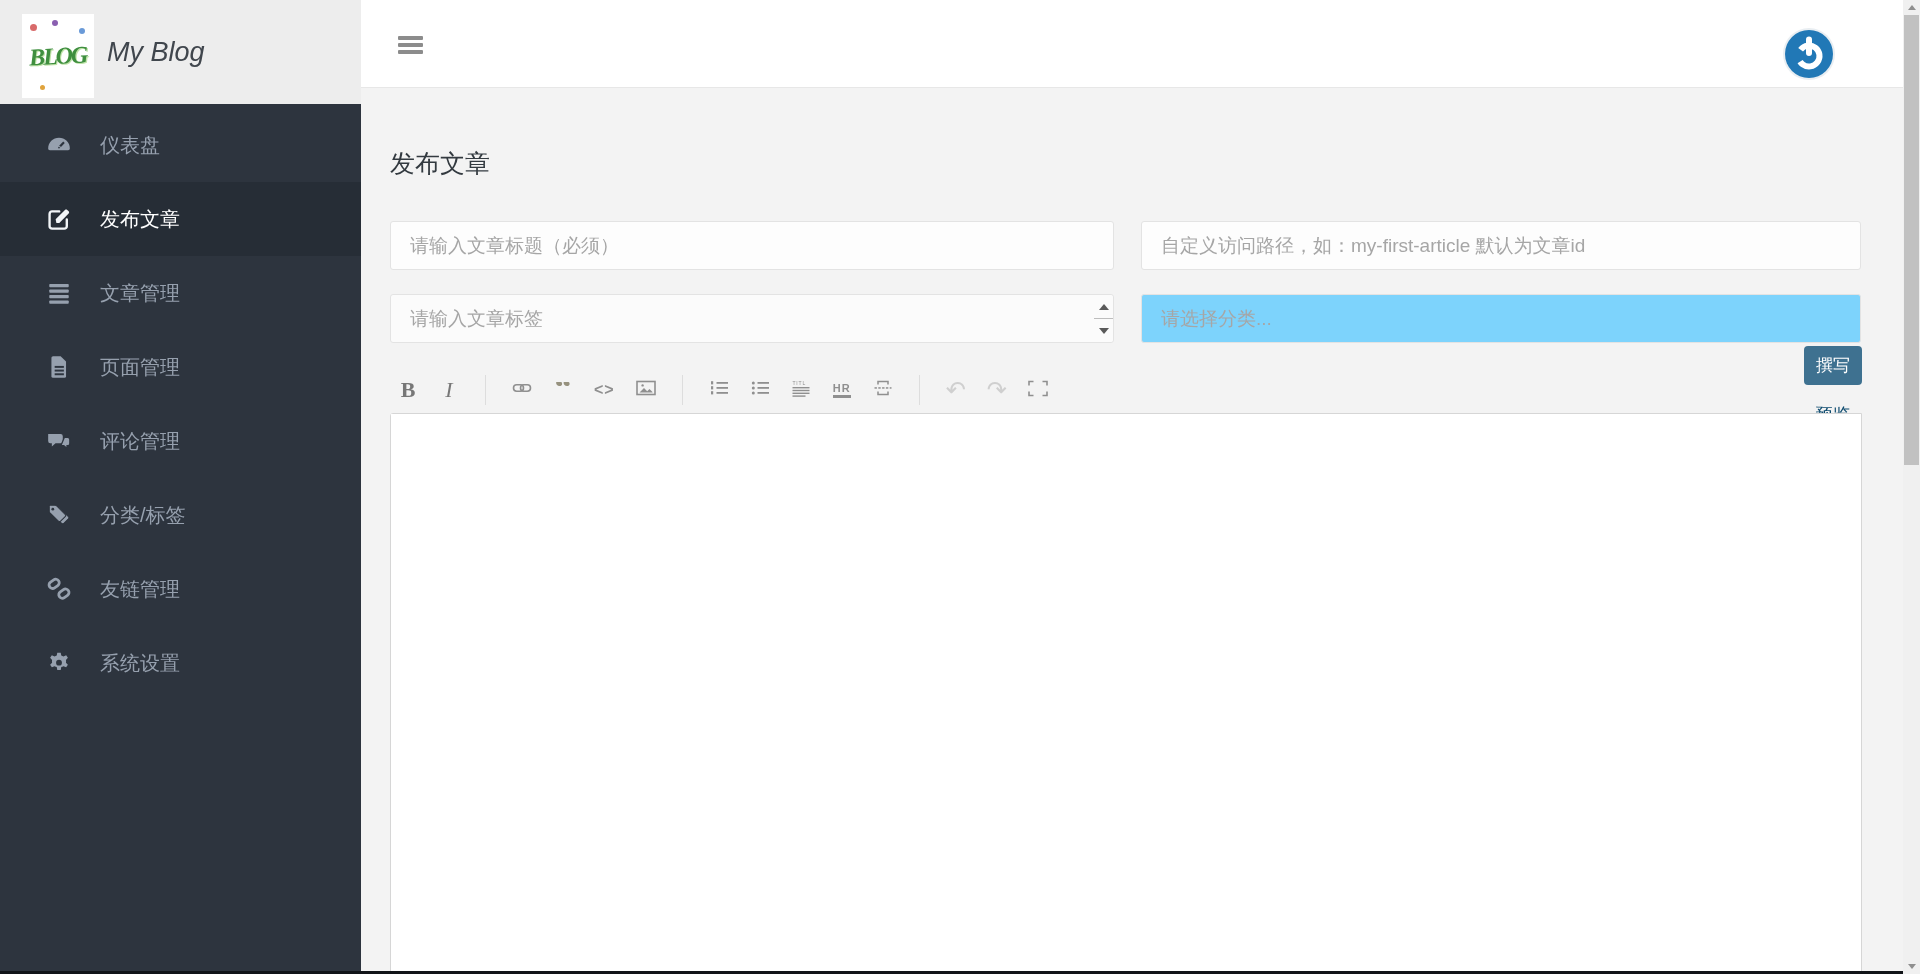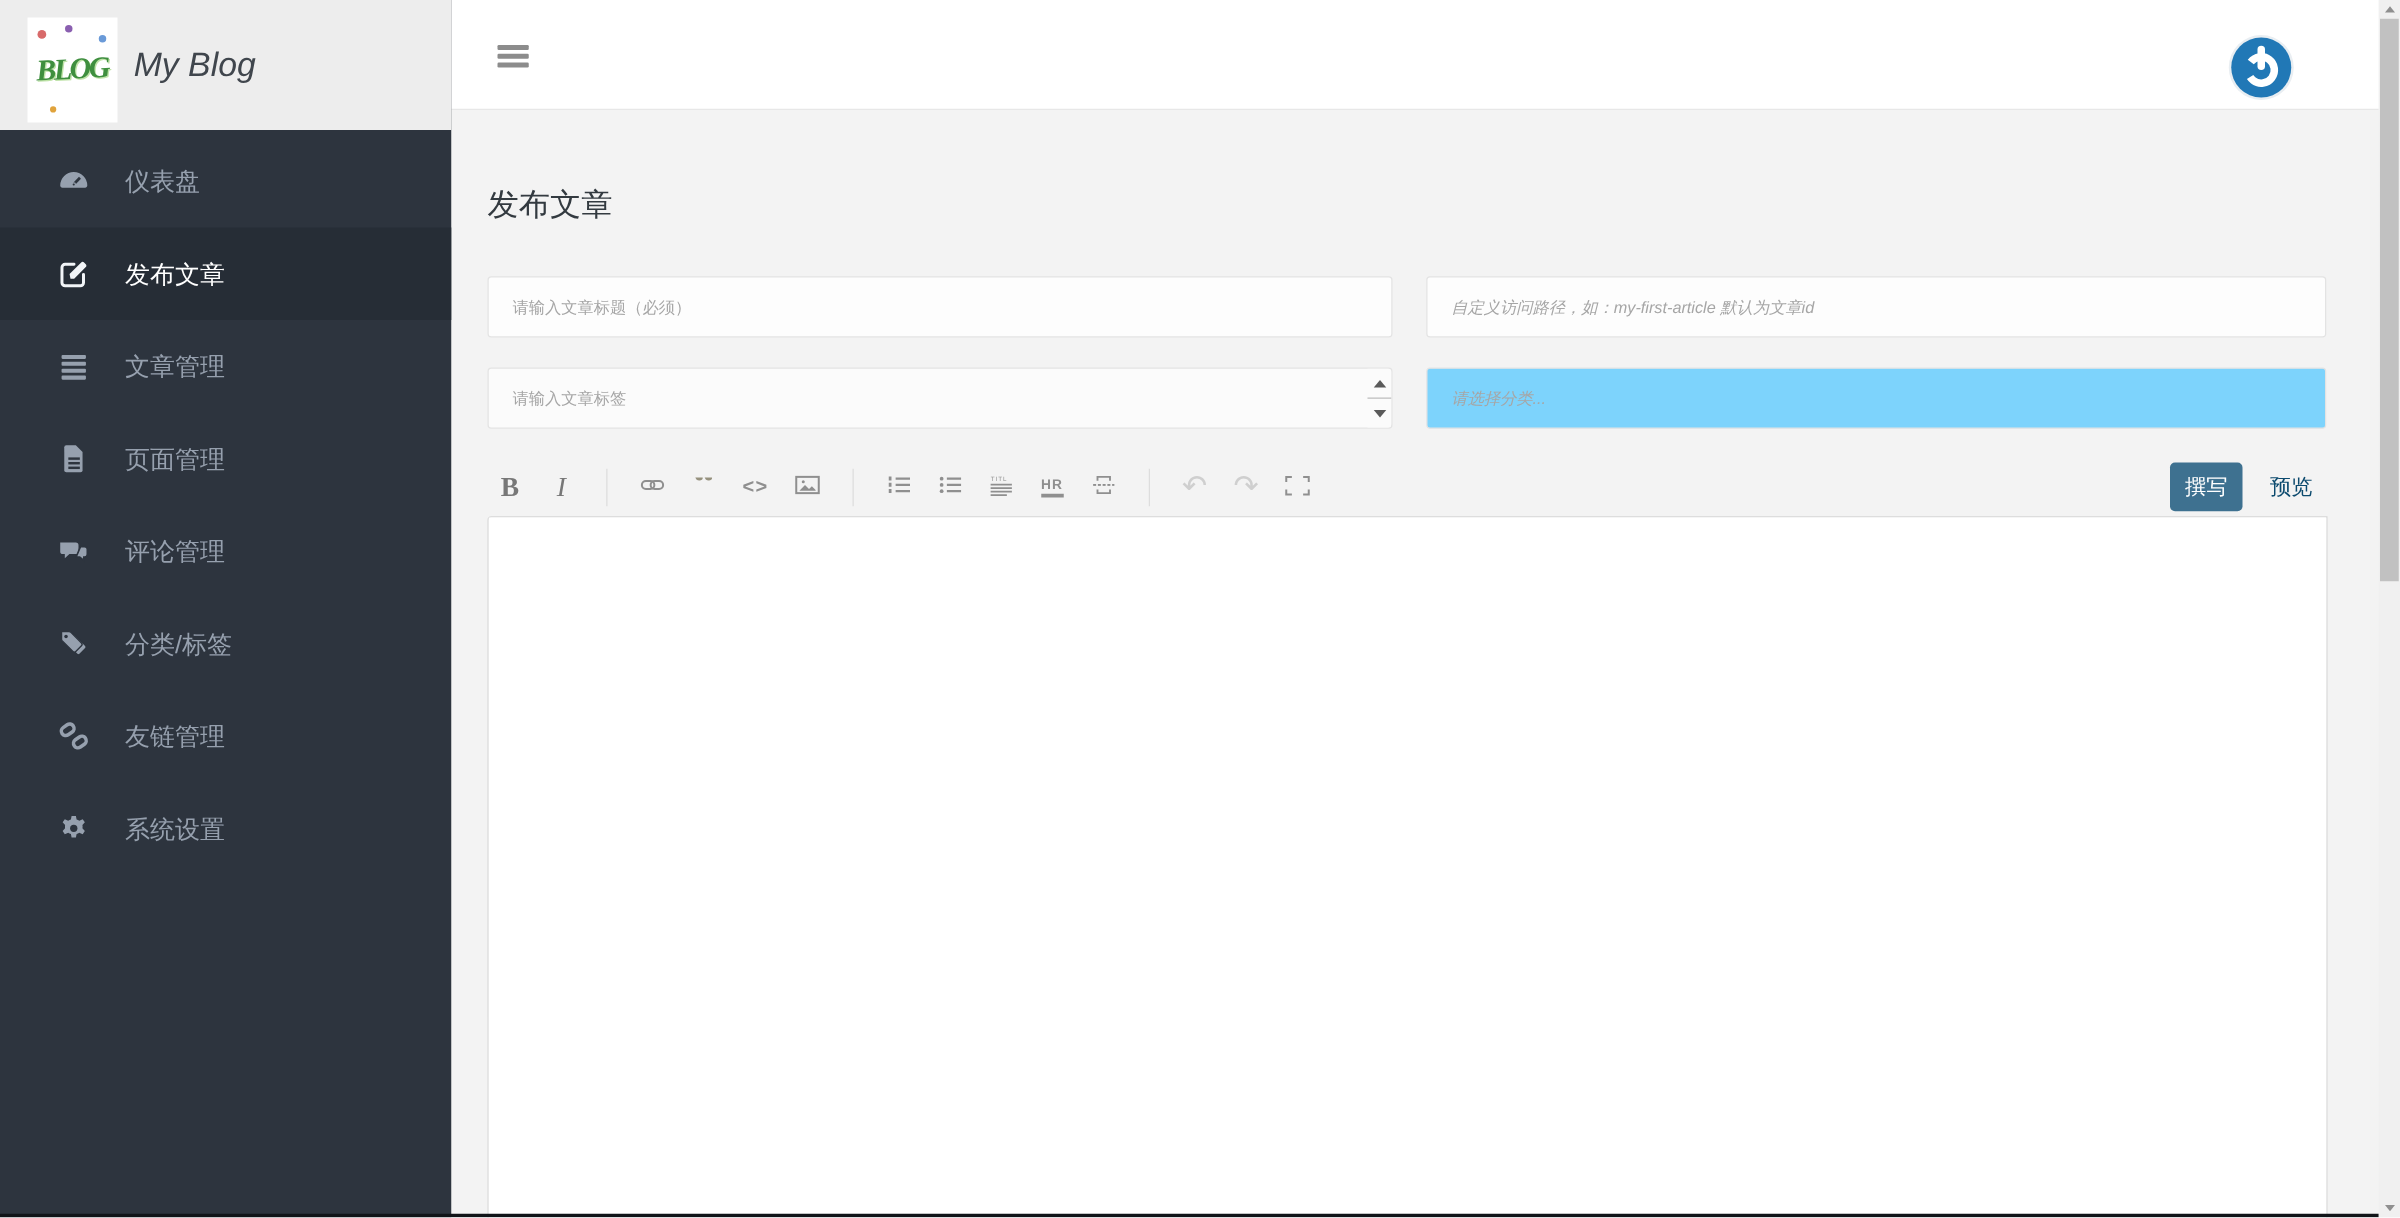--- a/index.html
+++ b/index.html
@@ -28,45 +28,45 @@
   .hamburger { position:absolute; left:33px; top:28px; width:40px; height:34px; background:none; border:none; cursor:pointer; padding:4px; }
   .hamburger span { display:block; width:25px; height:4px; background:#8c8c8c; border-radius:1px; margin:3px 0; }
   .power-btn { position:absolute; right:66px; top:26px; width:56px; height:56px; background:none; border:none; cursor:pointer; padding:0; }
 
   
   .content { position:absolute; left:361px; top:89px; width:1542px; height:885px; background:#f3f3f3; }
   .page-title { position:absolute; left:29px; top:58px; font-size:25px; font-weight:400; color:#333a40; }
   .form-row { position:absolute; left:29px; display:flex; gap:27px; }
   .row1 { top:132px; }
   .row2 { top:205px; }
-  .fld { height:49px; border:1px solid #e3e3e3; border-radius:3px; background:#fdfdfd; font-size:13px; color:#555; padding:0 19px; outline:none; font-family:inherit; }
+  .fld { height:49px; border:1px solid #e3e3e3; border-radius:3px; background:#fdfdfd; font-size:19px; color:#555; padding:0 19px; outline:none; font-family:inherit; }
   .fld::placeholder { color:#a6a6a6; opacity:1; }
   .w1 { width:724px; }
-  .w2 { width:720px;font-style:italic; }
+  .w2 { width:720px; }
   .tags-wrap { position:relative; width:724px; }
   .tags-wrap .fld { width:100%; background:#fbfbfb; padding-right:30px; }
   .spinner { position:absolute; right:1px; top:1px; width:19px; height:47px; display:flex; flex-direction:column; background:#fbfbfb; border-radius:0 3px 3px 0; }
   .spin-btn { flex:1; display:flex; align-items:center; justify-content:center; cursor:pointer; }
   .spin-btn.up { border-bottom:1px solid #bdbdbd; }
   .tri-up { width:0; height:0; border-left:5px solid transparent; border-right:5px solid transparent; border-bottom:6px solid #5a5a5a; }
   .tri-down { width:0; height:0; border-left:5px solid transparent; border-right:5px solid transparent; border-top:6px solid #5a5a5a; }
   .cat { background:#7dd3fc; }
 
   
   .editor-head { position:absolute; left:29px; top:277px; width:1472px; height:47px; display:flex; align-items:center; }
   .tb { display:flex; align-items:center; gap:21px; padding-left:8px; }
   .tb-btn { background:none; border:none; cursor:pointer; padding:0; display:flex; align-items:center; justify-content:center; min-width:20px; height:26px; color:#8f8f8f; }
   .tb-sep { width:1px; height:30px; background:#dddddd; margin:0 5px; }
   .g-bold { font-family:"Liberation Serif","DejaVu Serif",serif; font-weight:bold; font-size:22px; color:#777; }
   .g-italic { font-family:"Liberation Serif","DejaVu Serif",serif; font-style:italic; font-size:22px; color:#777; }
   .g-quote { font-family:"Liberation Serif","DejaVu Serif",serif; font-weight:bold; font-size:34px; color:#96917e; line-height:10px; height:16px; overflow:hidden; }
   .g-code { font-weight:bold; font-size:16px; color:#8f8f8f; letter-spacing:1px; }
   .g-hr { font-size:11px; font-weight:bold; color:#8f8f8f; border-bottom:3px solid #8f8f8f; line-height:13px; letter-spacing:1px; }
   .g-undo,.g-redo { font-size:24px; color:#cfcfcf; line-height:20px; }
-  .tabs { margin-left:auto; display:flex; align-items:center; gap:10px; }
+  .tabs { margin-left:auto; display:flex; align-items:center; gap:10px;flex-direction:column; }
   .tab { border:none; cursor:pointer; font-size:17px; font-family:inherit; border-radius:4px; padding:8px 12px; background:none; color:#0c4a6e; }
   .tab.active { background:#3e7190; color:#ffffff; }
   .editor-body { position:absolute; left:29px; top:324px; width:1472px; height:700px; background:#ffffff; border:1px solid #d6d6d6; border-radius:3px 0 0 0; }
   .editor-body textarea { width:100%; height:100%; border:none; outline:none; resize:none; background:#ffffff; font-family:inherit; font-size:16px; padding:14px; }
 
   
   .scrollbar { position:absolute; right:0; top:0; width:17px; height:974px; background:#f0f0f0; z-index:10; }
   .sb-btn { position:absolute; left:0; width:17px; height:15px; display:flex; align-items:center; justify-content:center; cursor:pointer; }
   .sb-up { top:0; }
   .sb-down { bottom:0; }

